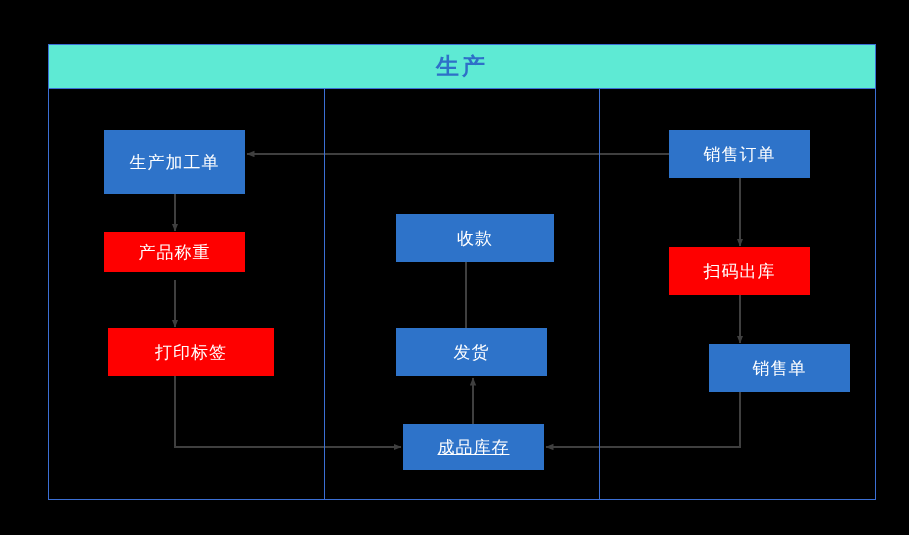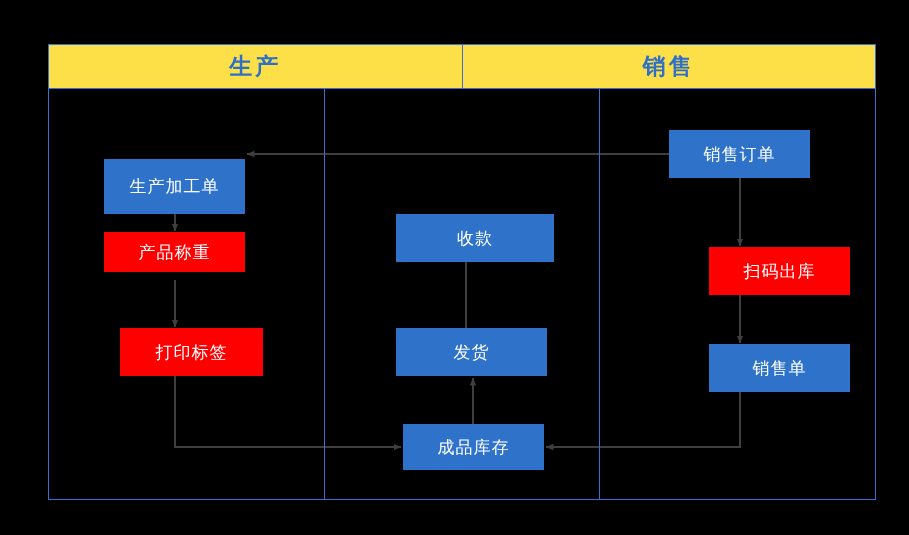--- a/index.html
+++ b/index.html
@@ -28,21 +28,21 @@
   }
 
   
   #lane-header {
     position: absolute;
     left: 0;
     top: 0;
     width: 100%;
     height: 44px;
     display: flex;
-    background: #fde047;
+    background: #5eead4;
     border-bottom: 1px solid #3b6fd4;
     box-sizing: border-box;
   }
   .lane-title {
     flex: 1 1 0;
     display: flex;
     align-items: center;
     justify-content: center;
     font-size: 23px;
     font-weight: bold;
@@ -121,40 +121,39 @@
 
   <line x1="740" y1="295" x2="740" y2="343" stroke="#3f3f3f" stroke-width="2" marker-end="url(#arrow-end)"></line>
 
   <path d="M740,392 L740,447 L546,447" stroke="#3f3f3f" stroke-width="2" fill="none" marker-end="url(#arrow-end)"></path>
 </svg>
 
 <div id="flow-frame">
 
   <div id="lane-header">
     <div class="lane-title">生产</div>
-    <div class="lane-title">销售</div>
   </div>
 
   <div id="lane-body">
     <div class="lane-col"></div>
     <div class="lane-col"></div>
     <div class="lane-col"></div>
   </div>
 
 </div>
 
-<div class="node blue" style="left:104px; top:130px; width:141px; height:55px;margin-top:29px;">生产加工单</div>
+<div class="node blue" style="left:104px; top:130px; width:141px; height:64px;">生产加工单</div>
 
 <div class="node red" style="left:104px; top:232px; width:141px; height:40px;text-align:center;">产品称重</div>
 
-<div class="node red" style="left:120px; top:328px; width:143px; height:48px;text-align:right;">打印标签</div>
+<div class="node red" style="left:108px; top:328px; width:166px; height:48px;text-align:right;">打印标签</div>
 
 <div class="node blue" style="left:396px; top:214px; width:158px; height:48px;">收款</div>
 
 <div class="node blue" style="left:396px; top:328px; width:151px; height:48px;">发货</div>
 
-<div class="node blue" style="left:403px; top:424px; width:141px; height:46px;">成品库存</div>
+<div class="node blue" style="left:403px; top:424px; width:141px; height:46px;text-decoration:underline;">成品库存</div>
 
 <div class="node blue" style="left:669px; top:130px; width:141px; height:48px;">销售订单</div>
 
-<div class="node red" style="left:669px; top:247px; width:141px; height:48px;margin-left:40px;">扫码出库</div>
+<div class="node red" style="left:669px; top:247px; width:141px; height:48px;">扫码出库</div>
 
 <div class="node blue" style="left:709px; top:344px; width:141px; height:48px;">销售单</div>
 
 </body></html>

